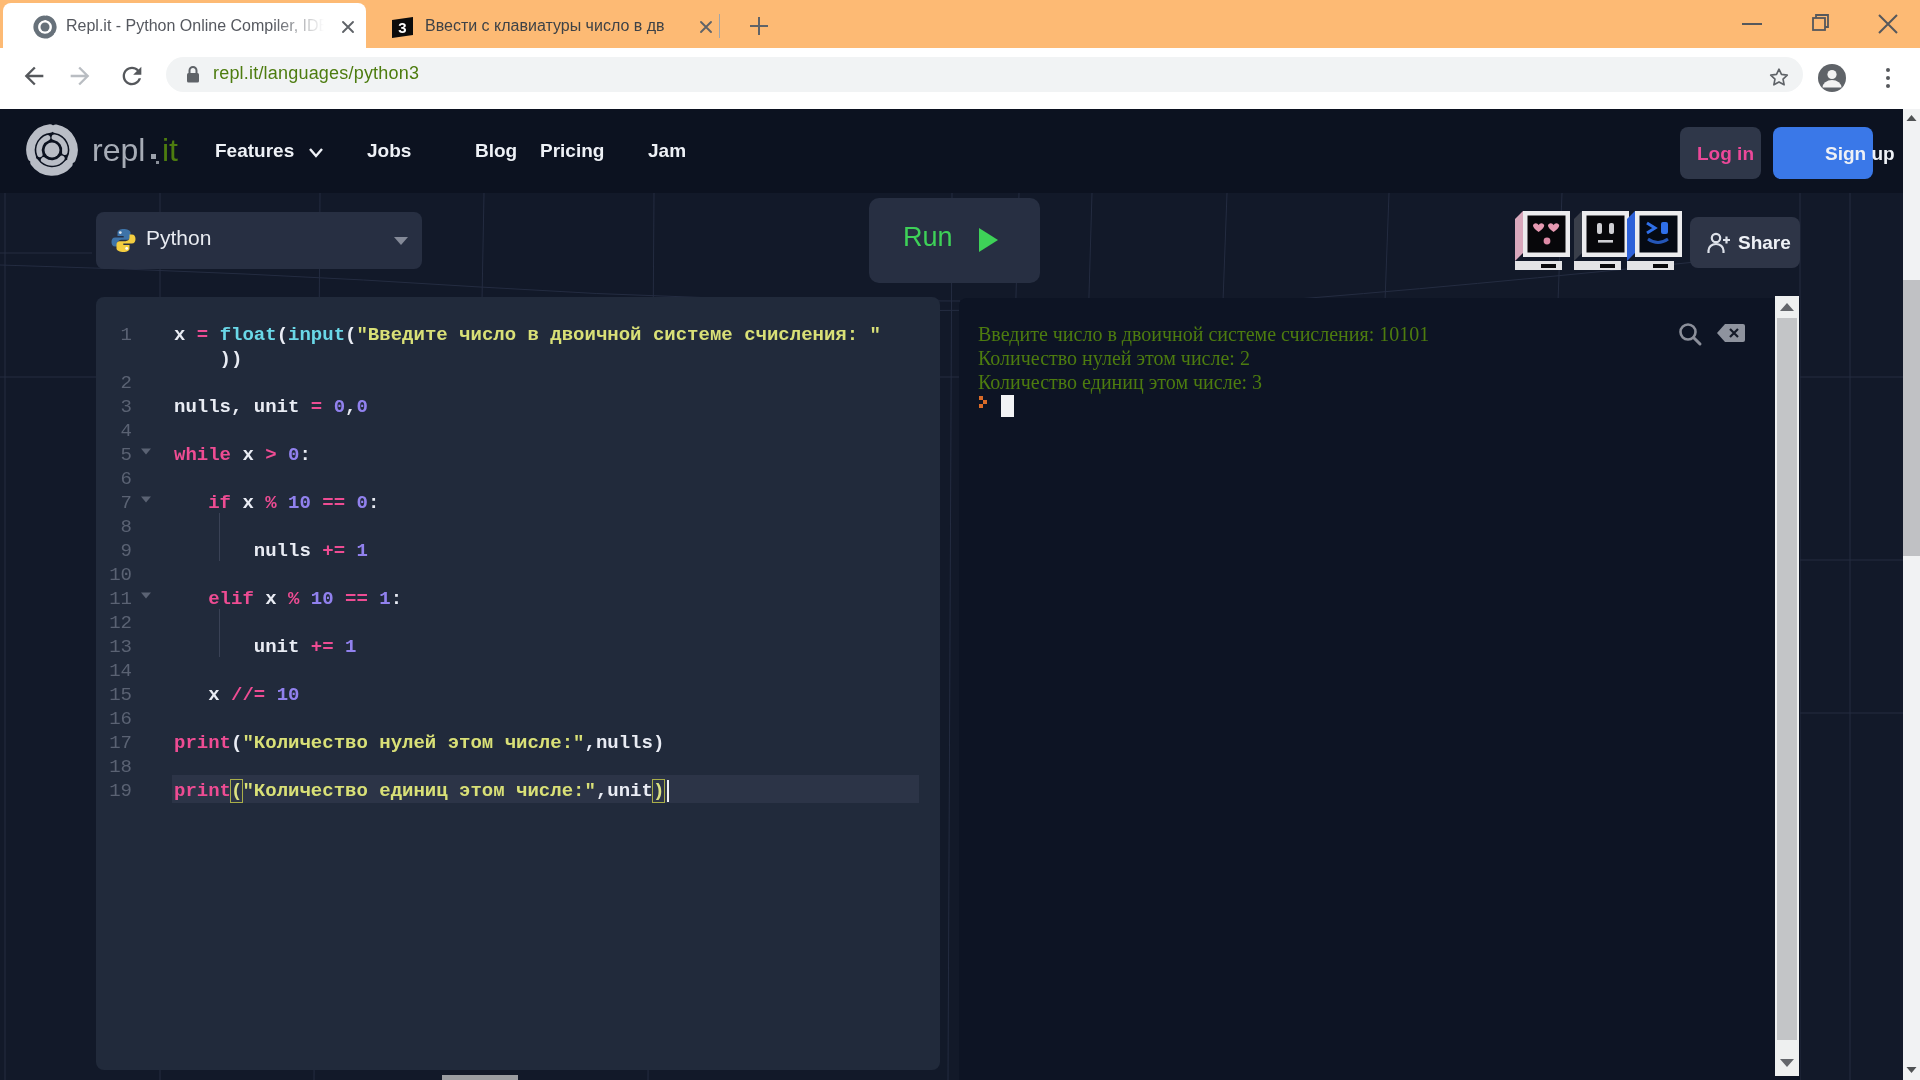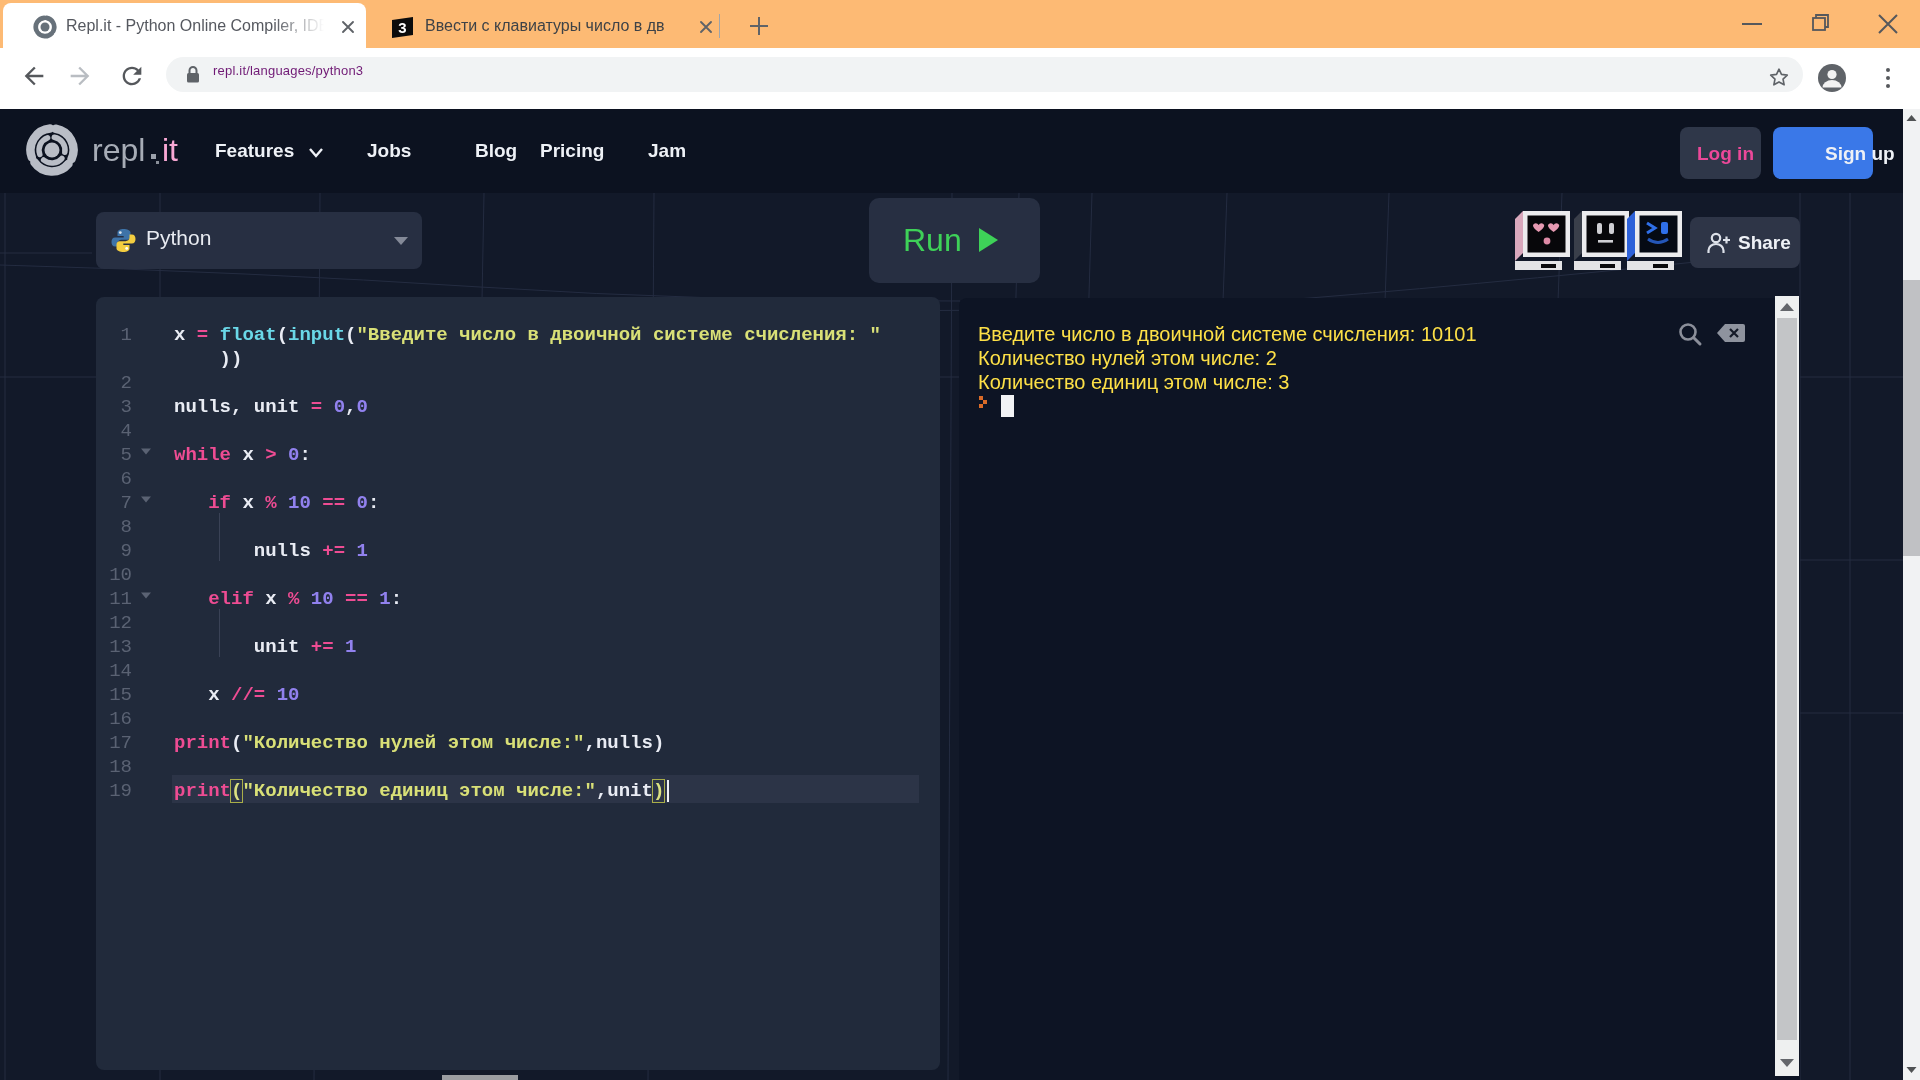--- a/index.html
+++ b/index.html
@@ -6,21 +6,21 @@
   html,body { width:1920px; height:1080px; overflow:hidden; background:#dee1e6; }
   body { font-family:"Liberation Sans", sans-serif; position:relative; }
   .abs { position:absolute; }
 
   
   #tabstrip { left:0; top:0; width:1920px; height:48px; background:#fdba74; }
   #tab1 { left:3px; top:3px; width:363px; height:45px; background:#fff; border-radius:8px 8px 0 0; }
   .tabtitle { font-size:16px; color:#55585f; white-space:nowrap; overflow:hidden; }
   #toolbar { left:0; top:48px; width:1920px; height:61px; background:#fff; }
   #addrpill { left:166px; top:9px; width:1637px; height:35px; background:#f1f3f4; border-radius:18px; }
-  #urltxt { left:213px; top:15px; font-size:13px; color:#701a75; letter-spacing:0.2px; }
+  #urltxt { left:213px; top:15px; font-size:18px; color:#4d7c0f; letter-spacing:0.2px; }
 
   
   #page { left:0; top:109px; width:1920px; height:971px; background:#121929; }
   #siteheader { left:0; top:0px; width:1903px; height:84px; background:#0c1220; }
   .nav { font-size:19px; font-weight:bold; color:#eef1f6; }
   #logintxt { color:#ec4899; }
   .btn { border-radius:8px; }
 
   
   #editor { left:96px; top:188px; width:844px; height:773px; background:#212a3b; border-radius:8px; overflow:hidden; }
@@ -28,21 +28,21 @@
   .lnum { color:#5a6273; text-align:right; width:36px; font-weight:normal; }
   .c-def { color:#e9ecf4; }
   .c-pink { color:#ee4c93; }
   .c-cyan { color:#6ad8e8; }
   .c-str { color:#d9e077; }
   .c-num { color:#9181ee; }
   .bm { color:#dce182; outline:1.5px solid #a9ae49; }
 
   
   #console { left:959px; top:189px; width:841px; height:887px; background:#0d1424; border-radius:8px 0 0 0; }
-  .ctext { font-family:Liberation Sans, sans-serif; font-size:20px; line-height:24px; color:#fde047; white-space:pre; }
+  .ctext { font-family:Liberation Serif, serif; font-size:20px; line-height:24px; color:#4d7c0f; white-space:pre; }
 </style>
 </head>
 <body>
 
 <div id="tabstrip" class="abs">
   <div id="tab1" class="abs"></div>
   <svg class="abs" style="left:33px; top:15px;" width="24" height="24" viewBox="0 0 56 56">
     <g fill="none" stroke="#67717a" stroke-width="11" stroke-linecap="round">
       <path d="M31.7 6.8 A21.5 21.5 0 0 1 47.5 37.1"></path>
       <path d="M44.5 41.8 A21.5 21.5 0 0 1 10.4 40.3"></path>
@@ -151,21 +151,21 @@
       <path d="M7.8 35.4 A21.5 21.5 0 0 1 26.1 6.6"></path>
       <path d="M30.3 15.2 A13 13 0 0 1 40.8 30.3" stroke-width="5.5"></path>
       <path d="M37.9 36.4 A13 13 0 0 1 19.6 38" stroke-width="5.5"></path>
       <path d="M15.8 32.4 A13 13 0 0 1 23.55 15.8" stroke-width="5.5"></path>
     </g>
     <circle cx="28" cy="28" r="7.5" fill="#b9bdc6"></circle>
   </svg>
   <div class="abs" style="left:92px; top:23px; font-size:32px; color:#a7acb6;">repl</div>
   <div class="abs" style="left:151px; top:45px; width:5px; height:5px; background:#9ca1ab;"></div>
   <div class="abs" style="left:156px; top:52px; width:3px; height:3px; background:#8a8f99;"></div>
-  <div class="abs" style="left:162px; top:23px; font-size:32px; color:#f9a8d4;">it</div>
+  <div class="abs" style="left:162px; top:23px; font-size:32px; color:#4d7c0f;">it</div>
   <div class="abs nav" style="left:215px; top:31px;">Features</div>
   <svg class="abs" style="left:308px; top:38px;" width="16" height="12" viewBox="0 0 16 12">
     <path d="M2 2 L8 9 L14 2" fill="none" stroke="#eef1f6" stroke-width="2.4"></path>
   </svg>
   <div class="abs nav" style="left:367px; top:31px;">Jobs</div>
   <div class="abs nav" style="left:455px; top:31px;margin-left:20px;">Blog</div>
   <div class="abs nav" style="left:540px; top:31px;">Pricing</div>
   <div class="abs nav" style="left:648px; top:31px;">Jam</div>
   <div class="abs btn" style="left:1680px; top:18px; width:81px; height:52px; background:#2f3749;"></div>
   <div class="abs nav" id="logintxt" style="left:1697px; top:34px;">Log in</div>
@@ -180,21 +180,21 @@
     <path d="M13.5 25 c3.5 0 6 -1.2 6 -3.5 V18 h-6.2 v-1.4 h8.5 c2.6 0 3.7 -2 3.7 -4.6 c0 -2.6 -1.1 -4.6 -3.7 -4.6 h-2.3 v3.2 c0 2.2 -1.9 3.6 -4 3.6 h-6 c-1.8 0 -3 1.4 -3 3.2 v4.1 C6.5 23.8 10 25 13.5 25 Z" fill="#f3cd40"></path>
     <circle cx="16.7" cy="21.4" r="1.4" fill="#fff"></circle>
   </svg>
   <div class="abs" style="left:146px; top:117px; font-size:21px; color:#e8ebf1;">Python</div>
   <svg class="abs" style="left:392px; top:126px;" width="18" height="12" viewBox="0 0 18 12">
     <path d="M2 2 L9 10 L16 2 Z" fill="#848a98"></path>
   </svg>
 
   
   <div class="abs btn" style="left:869px; top:89px; width:171px; height:85px; background:#272f42; border-radius:10px;"></div>
-  <div class="abs" style="left:903px; top:113px; font-size:32px; color:#3ed158;">Run</div>
+  <div class="abs" style="left:903px; top:113px; font-size:27px; color:#3ed158;">Run</div>
   <svg class="abs" style="left:976px; top:117px;" width="24" height="28" viewBox="0 0 24 28">
     <path d="M3 2 L22 14 L3 26 Z" fill="#3ed158"></path>
   </svg>
 
   
   <g id="pixelicons"></g>
   <svg class="abs" style="left:1513px; top:100px;" width="58" height="62" viewBox="0 0 58 62">
     <polygon points="10,2 2,10 2,52 10,44" fill="#d9a8bc"></polygon>
     <rect x="10" y="2" width="47" height="46" fill="#ececee"></rect>
     <rect x="14.5" y="6.5" width="38" height="37" fill="#07070a"></rect>

